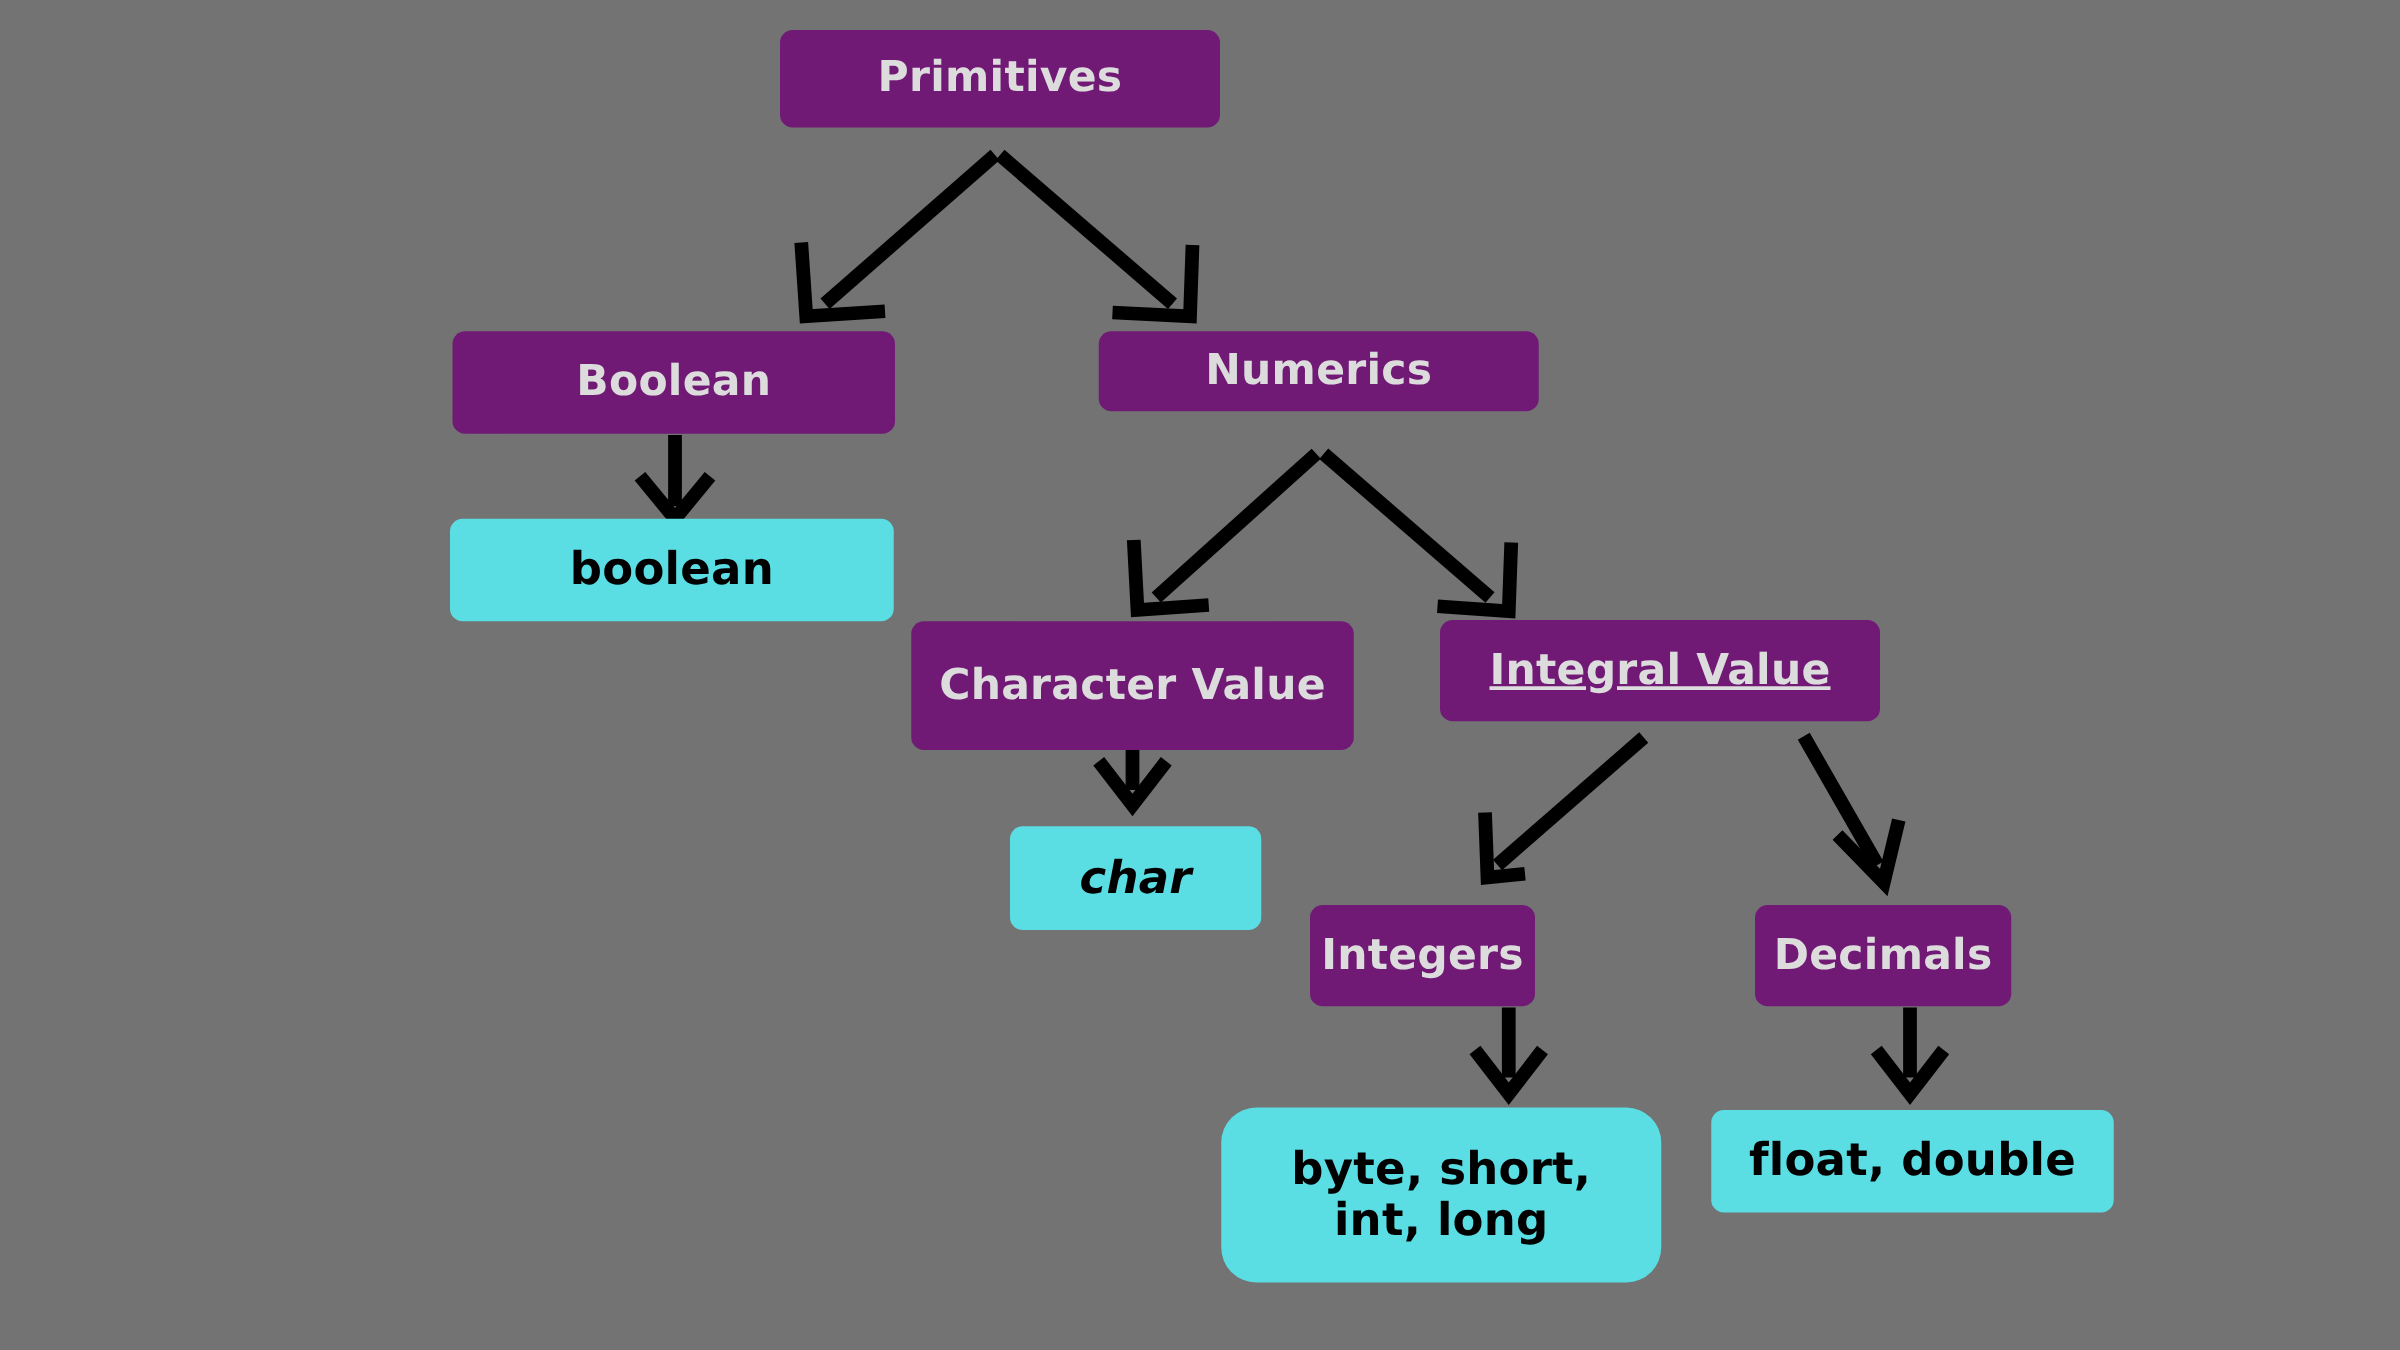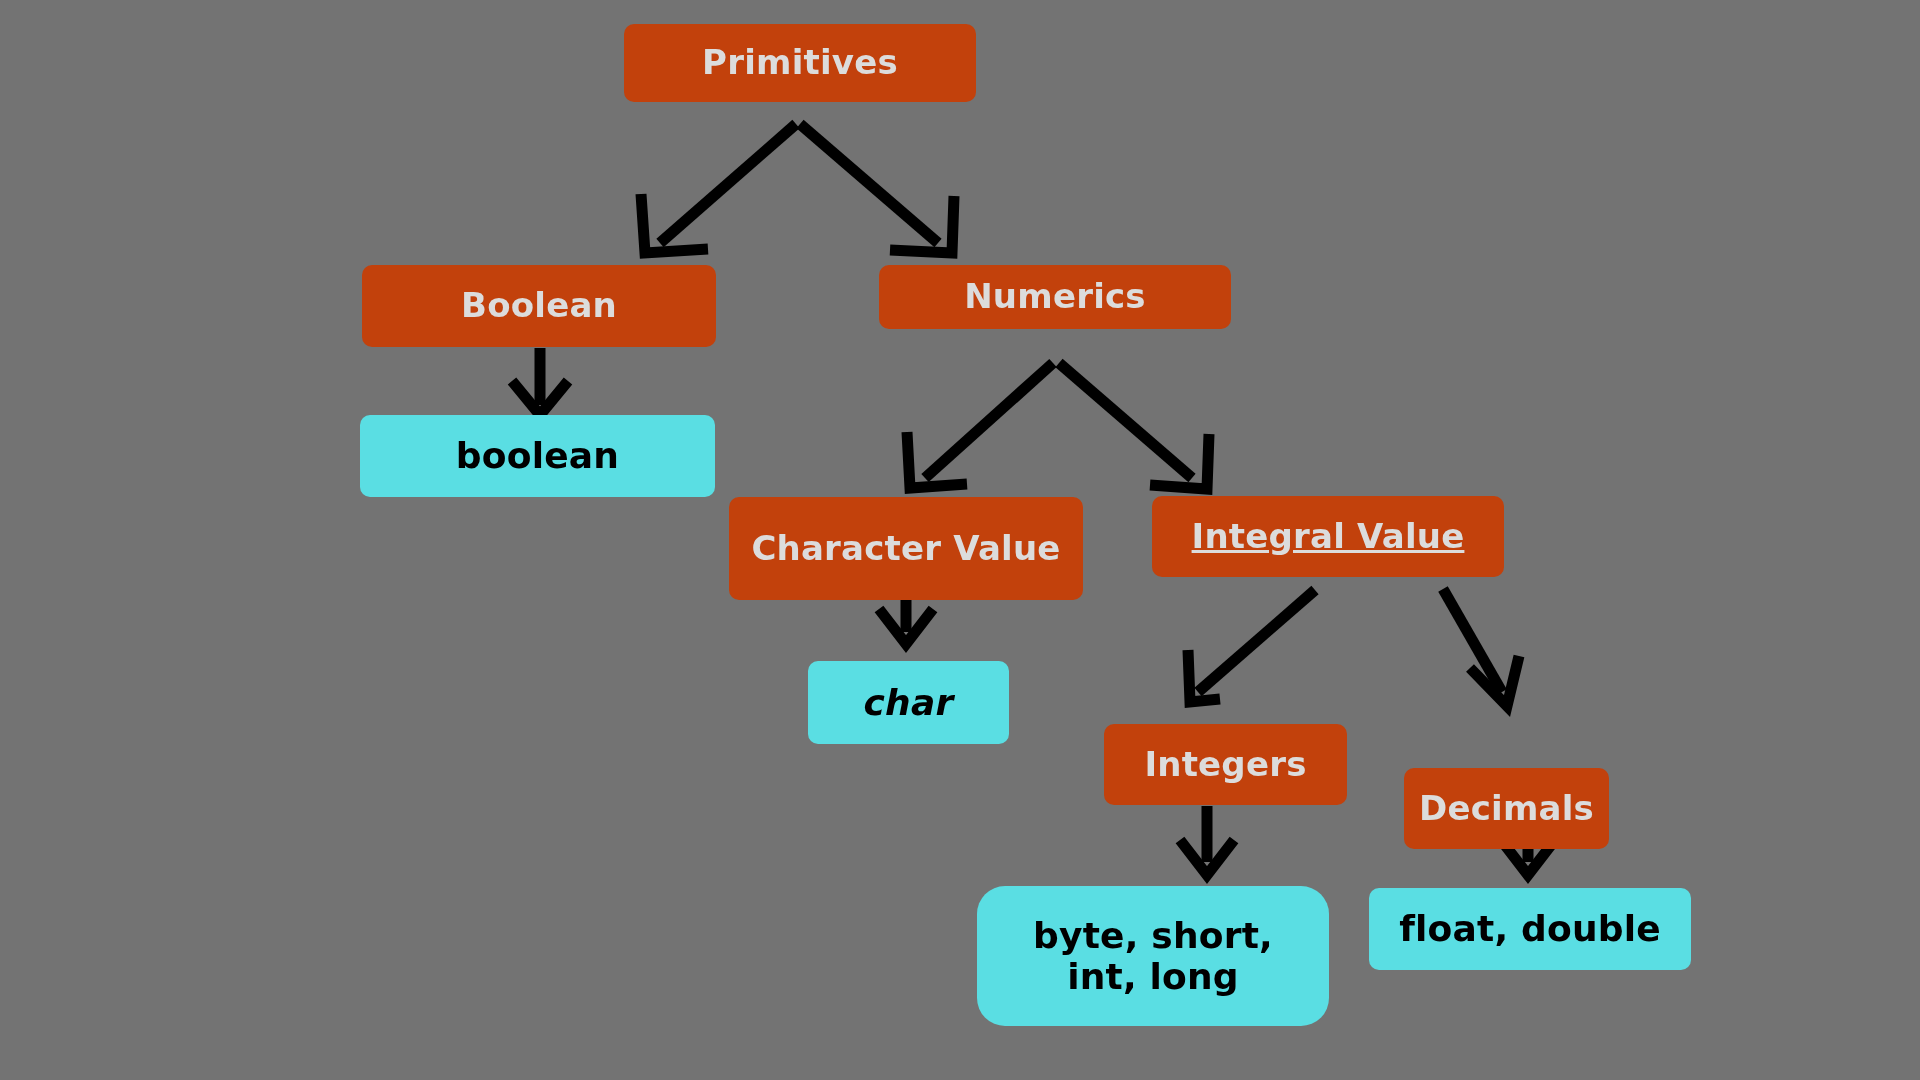--- a/index.html
+++ b/index.html
@@ -22,21 +22,21 @@
     justify-content: center;
     text-align: center;
     border-radius: 10px;
     box-sizing: border-box;
     font-weight: bold;
     line-height: 1.15;
     letter-spacing: 0.2px;
     user-select: none;
   }
   .node.cat {
-    background: #c2410c;
+    background: #701a75;
     color: #DCDCDC;
     font-size: 34px;
   }
   .node.leaf {
     background: #5ADEE3;
     color: #000000;
     font-size: 36px;
   }
   svg.edges {
     position: absolute;
@@ -140,25 +140,25 @@
   </div>
 
   <div class="node cat" style="left:1152px; top:496px; width:352px; height:81px;text-decoration:underline;">
     <span>Integral Value</span>
   </div>
 
   <div class="node leaf" style="left:808px; top:661px; width:201px; height:83px;font-style:italic;">
     <span>char</span>
   </div>
 
-  <div class="node cat" style="left:1104px; top:724px; width:243px; height:81px;">
+  <div class="node cat" style="left:1048px; top:724px; width:180px; height:81px;">
     <span>Integers</span>
   </div>
 
-  <div class="node cat" style="left:1404px; top:724px; width:205px; height:81px;margin-top:44px;">
+  <div class="node cat" style="left:1404px; top:724px; width:205px; height:81px;">
     <span>Decimals</span>
   </div>
 
   <div class="node leaf" style="left:977px; top:886px; width:352px; height:140px; padding:0 26px;border-radius:28px;">
     <span>byte, short, int, long</span>
   </div>
 
   <div class="node leaf" style="left:1369px; top:888px; width:322px; height:82px;">
     <span>float, double</span>
   </div>

